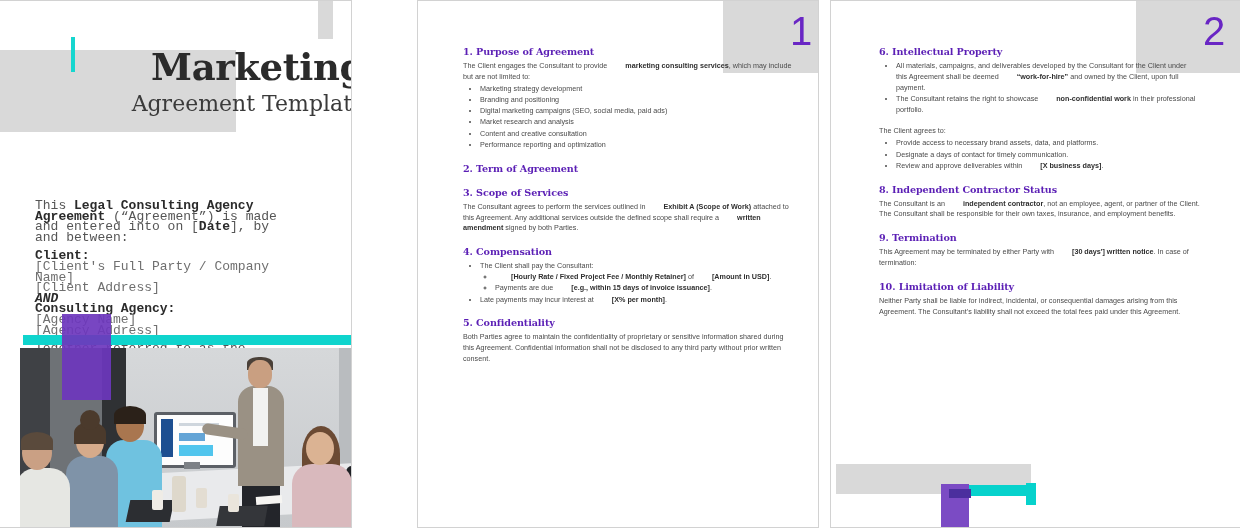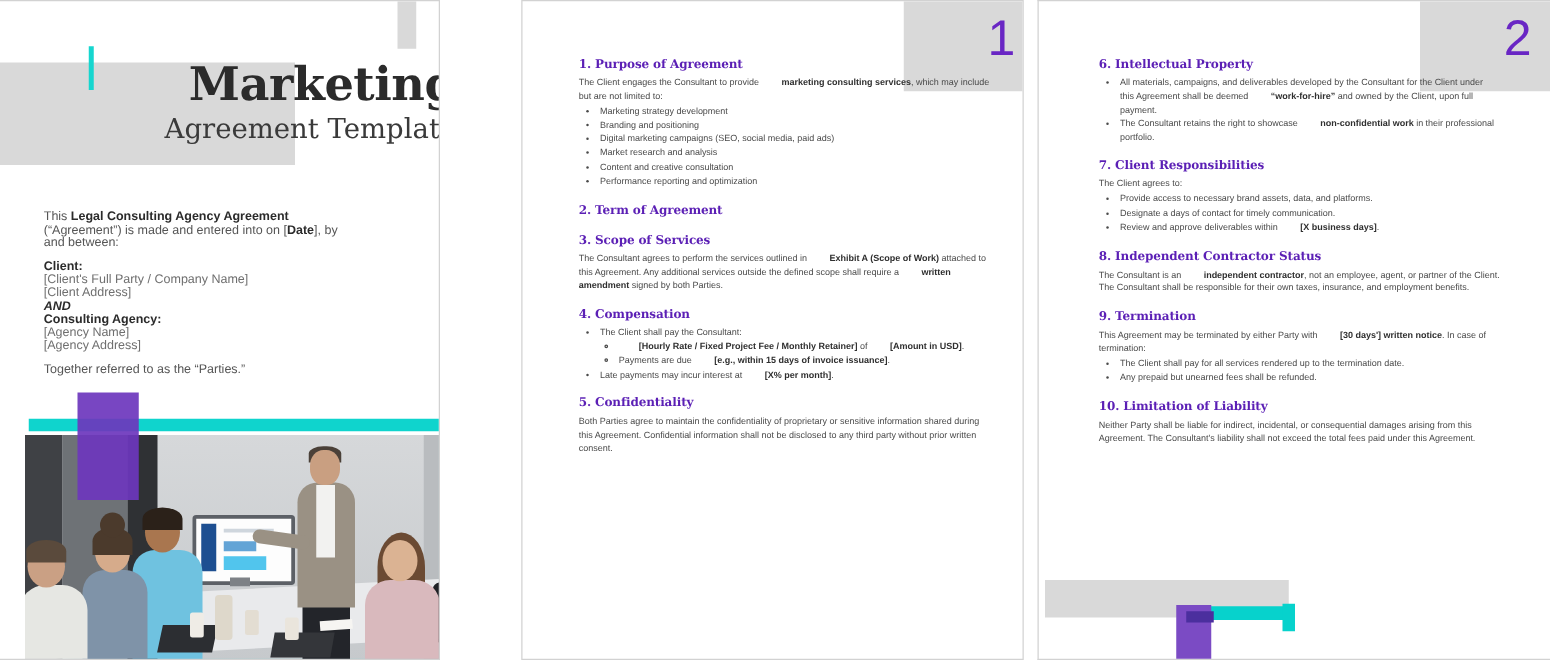--- a/index.html
+++ b/index.html
@@ -97,25 +97,26 @@
   }
   .cover-dots .dot {
     width: 8px; height: 8px;
     border-radius: 50%;
   }
   .dot-cyan   { background: #14d4cd; }
   .dot-purple { background: #5b21b6; }
 
   .cover-intro {
     position: absolute;
-    left: 35px; top: 168px;
+    left: 35px; top: 200px;
     width: 245px;
-    font-size: 10px;
+    font-size: 13px;
     line-height: 10.6px;
     color: #555555;
+    font-family: Liberation Mono, monospace;
   }
   .cover-intro p { margin: 0 0 0 0; }
   .cover-intro .gap { height: 8px; }
   .cover-intro b { color: #2b2b2b; font-weight: 700; }
   .cover-intro i { font-style: italic; font-weight: 700; color: #2b2b2b; }
   .cover-intro .ph { color: #6f6f6f; }
   .cover-intro .label { color: #2b2b2b; font-weight: 700; }
 
   
   .cover-cyan-bar {
@@ -442,41 +443,36 @@
 
       <div class="sec">
         <div class="sec-h">6. Intellectual Property</div>
         <ul>
           <li><span>All materials, campaigns, and deliverables developed by the Consultant for the Client under this Agreement shall be deemed </span><b>“work-for-hire”</b><span> and owned by the Client, upon full payment.</span></li>
           <li><span>The Consultant retains the right to showcase </span><b>non-confidential work</b><span> in their professional portfolio.</span></li>
         </ul>
       </div>
 
       <div class="sec">
-        <div class="sec-h">7. Client Responsibilities</div>
         <p>The Client agrees to:</p>
         <ul>
           <li>Provide access to necessary brand assets, data, and platforms.</li>
           <li>Designate a days of contact for timely communication.</li>
           <li><span>Review and approve deliverables within </span><b>[X business days]</b><span>.</span></li>
         </ul>
       </div>
 
       <div class="sec">
         <div class="sec-h">8. Independent Contractor Status</div>
         <p><span>The Consultant is an </span><b>independent contractor</b><span>, not an employee, agent, or partner of the Client. The Consultant shall be responsible for their own taxes, insurance, and employment benefits.</span></p>
       </div>
 
       <div class="sec">
         <div class="sec-h">9. Termination</div>
         <p><span>This Agreement may be terminated by either Party with </span><b>[30 days'] written notice</b><span>. In case of termination:</span></p>
-        <ul>
-          <li>The Client shall pay for all services rendered up to the termination date.</li>
-          <li>Any prepaid but unearned fees shall be refunded.</li>
-        </ul>
       </div>
 
       <div class="sec">
         <div class="sec-h">10. Limitation of Liability</div>
         <p>Neither Party shall be liable for indirect, incidental, or consequential damages arising from this Agreement. The Consultant's liability shall not exceed the total fees paid under this Agreement.</p>
       </div>
 
     </div>
 
     <div class="p3-grey-bar"></div>

